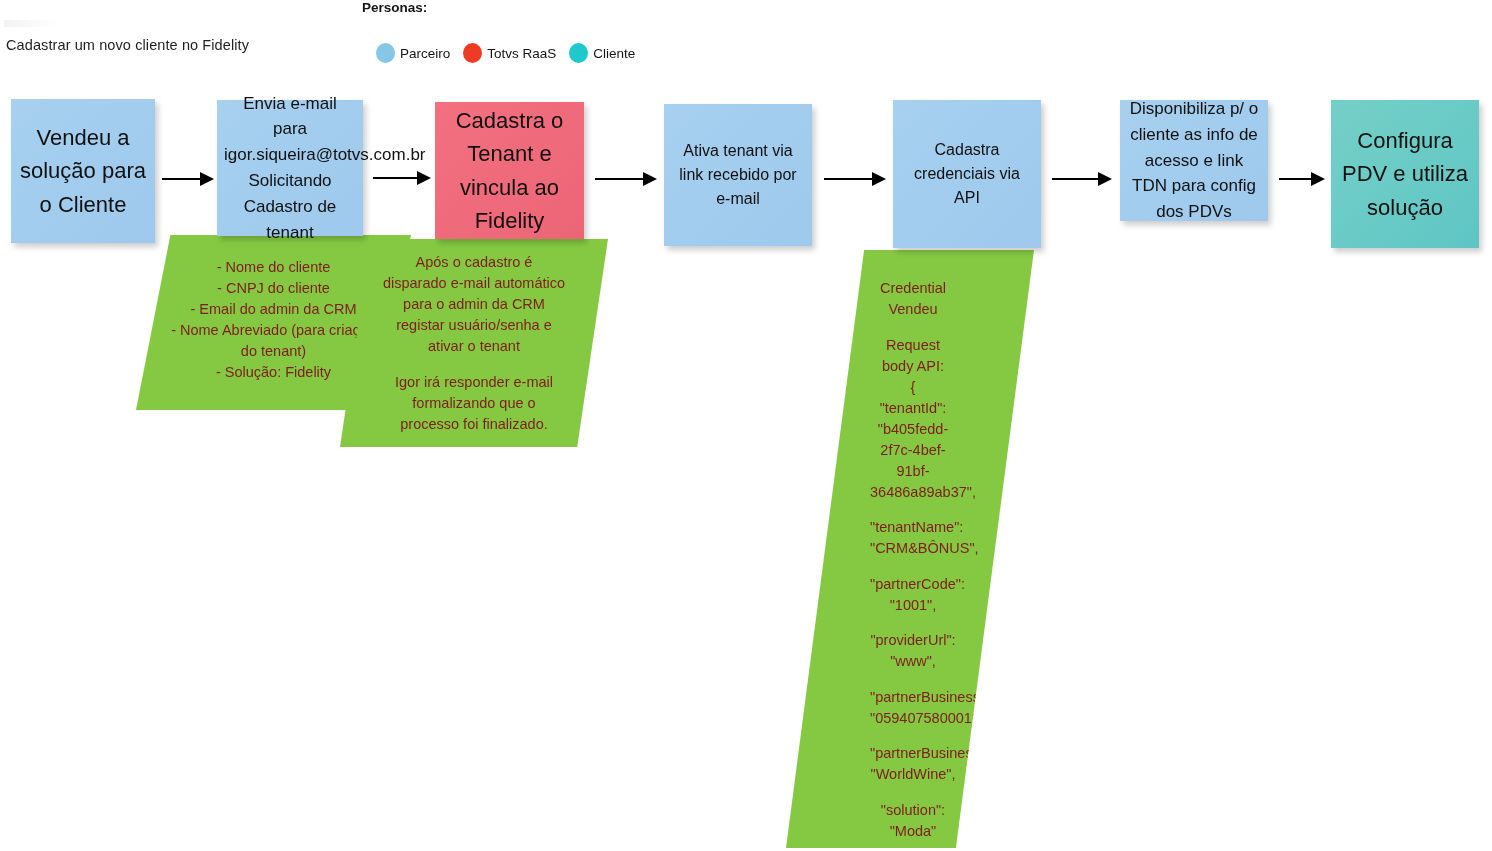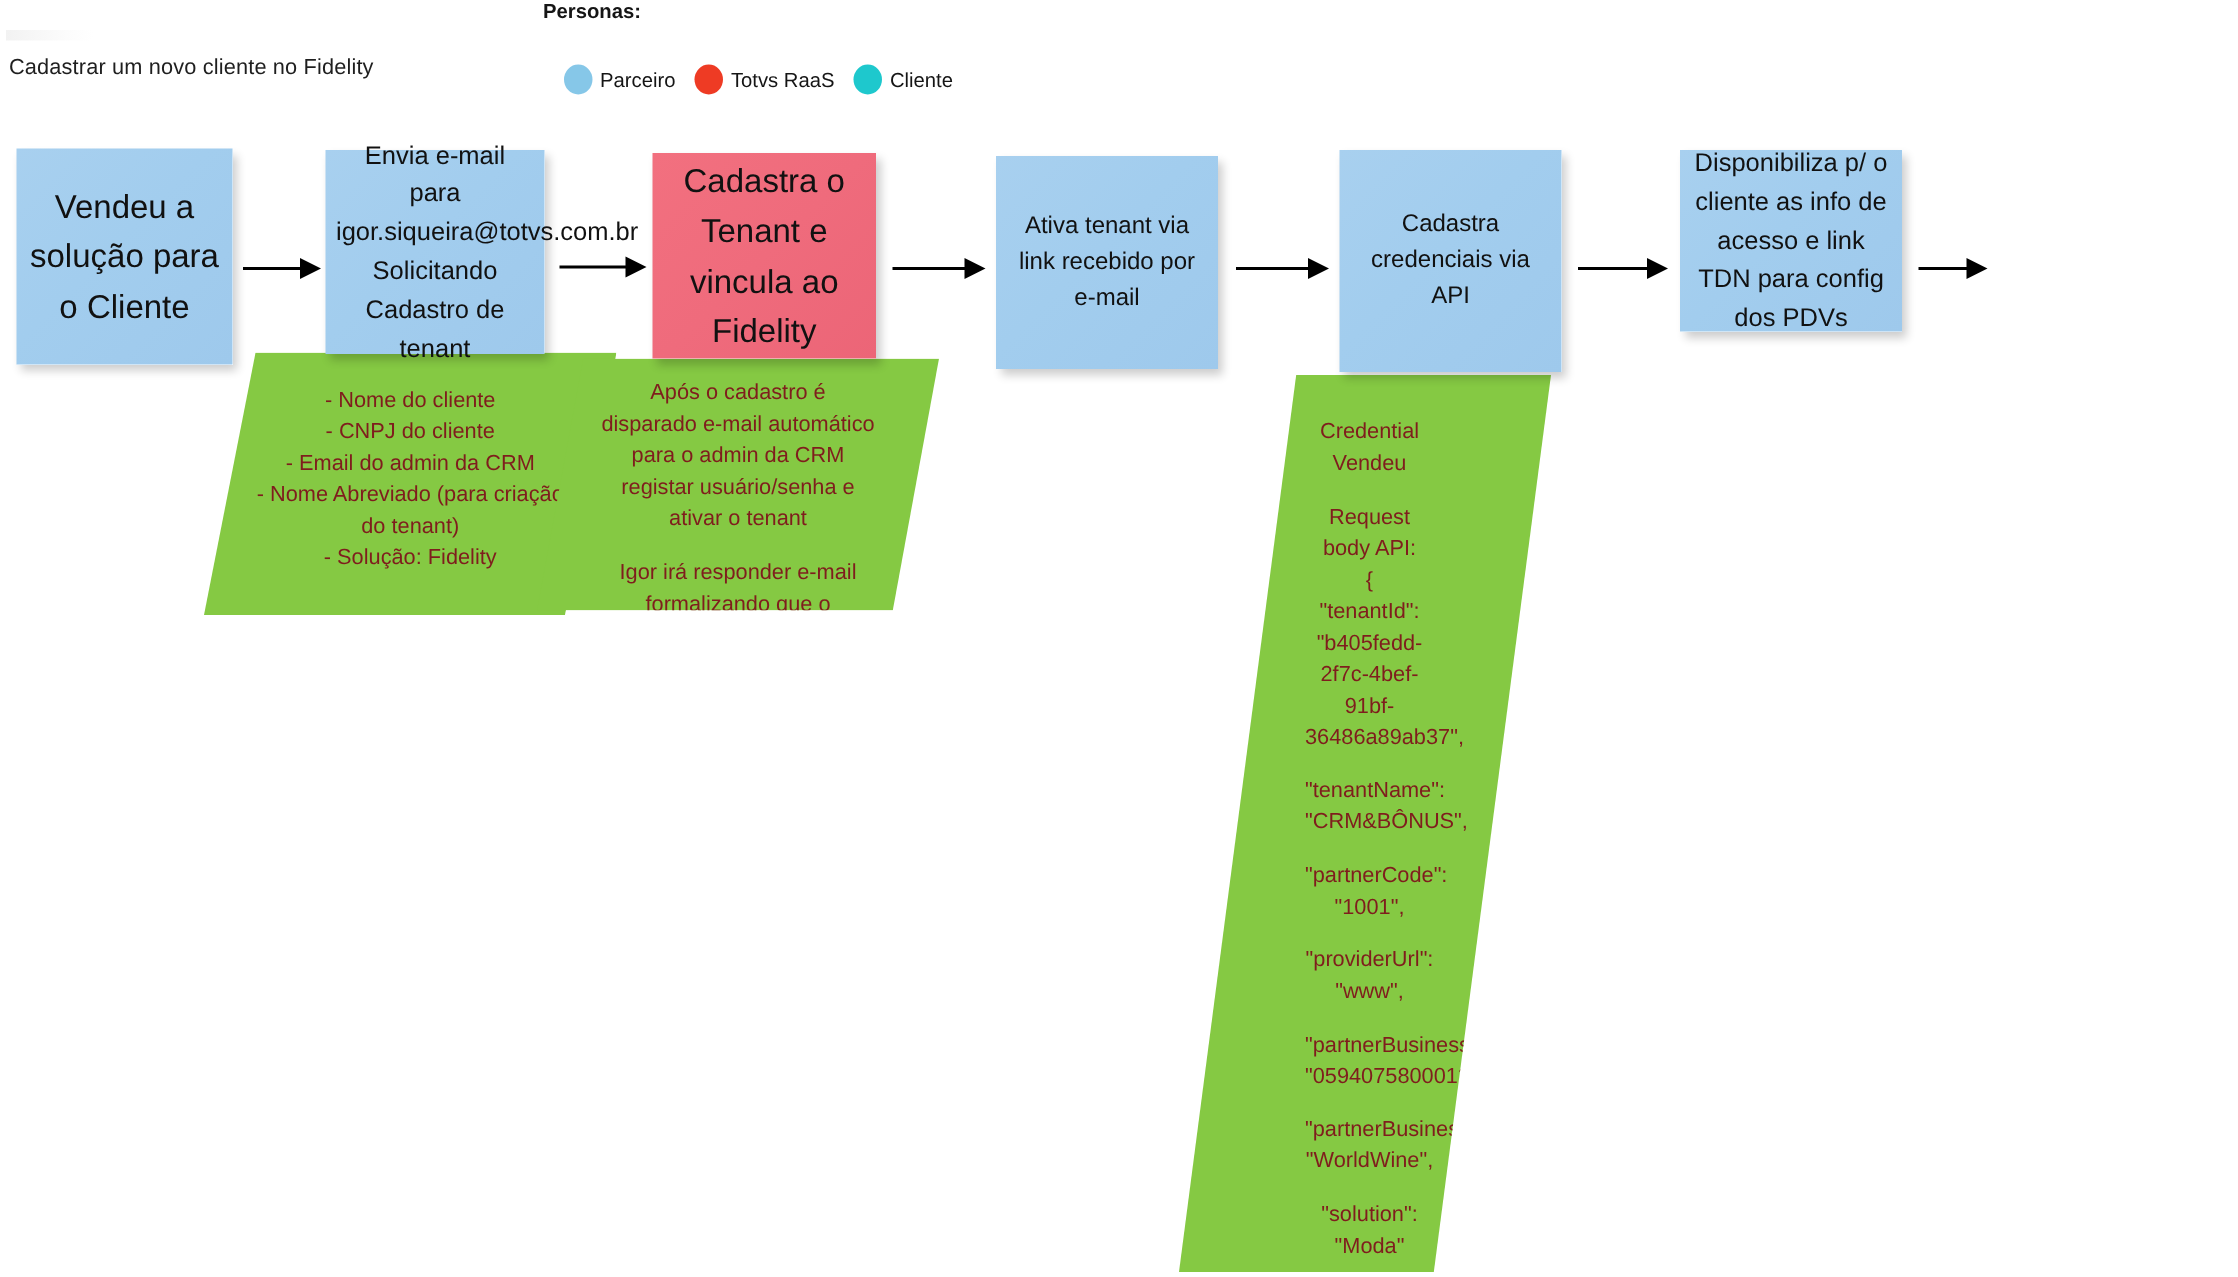--- a/index.html
+++ b/index.html
@@ -165,21 +165,21 @@
               clip-path: polygon(12.5% 0, 100% 0, 87.5% 100%, 0 100%);">
     <div class="note-inner" style="top:22px; padding:0 34px; font-size:14.5px;">
       <span class="note-line">- Nome do cliente</span>
       <span class="note-line">- CNPJ do cliente</span>
       <span class="note-line">- Email do admin da CRM</span>
       <span class="note-line">- Nome Abreviado (para criação do tenant)</span>
       <span class="note-line">- Solução: Fidelity</span>
     </div>
   </div>
 
-  <div class="note" style="left:358px; top:239px; width:268px; height:168px;
+  <div class="note" style="left:340px; top:239px; width:268px; height:208px;
               clip-path: polygon(11.5% 0, 100% 0, 88.5% 100%, 0 100%);">
     <div class="note-inner" style="top:13px; padding:0 42px; font-size:14.5px;">
       <span class="note-line">Após o cadastro é disparado e-mail automático para o admin da CRM registar usuário/senha e ativar o tenant</span>
       <span class="note-gap"></span>
       <span class="note-line">Igor irá responder e-mail formalizando que o processo foi finalizado.</span>
     </div>
   </div>
 
   <div class="note" style="left:786px; top:250px; width:248px; height:598px;
               clip-path: polygon(31.5% 0, 100% 0, 68.5% 100%, 0 100%);">
@@ -223,20 +223,23 @@
   </div>
 
   <div class="node blue n-mid" style="left:893px; top:100px; width:148px; height:148px;">
     <span class="node-text">Cadastra credenciais via API</span>
   </div>
 
   <div class="node blue n-small" style="left:1120px; top:100px; width:148px; height:121px;">
     <span class="node-text">Disponibiliza p/ o cliente as info de acesso e link TDN para config dos PDVs</span>
   </div>
 
+  <div class="node teal n-big" style="left:1331px; top:100px; width:148px; height:148px;">
+    <span class="node-text">Configura PDV e utiliza solução</span>
+  </div>
 
   <div class="arrow" style="left:162px; top:172px; width:52px;">
     <span class="shaft"></span>
     <span class="head"></span>
   </div>
   <div class="arrow" style="left:373px; top:171px; width:58px;">
     <span class="shaft"></span>
     <span class="head"></span>
   </div>
   <div class="arrow" style="left:595px; top:172px; width:62px;">

